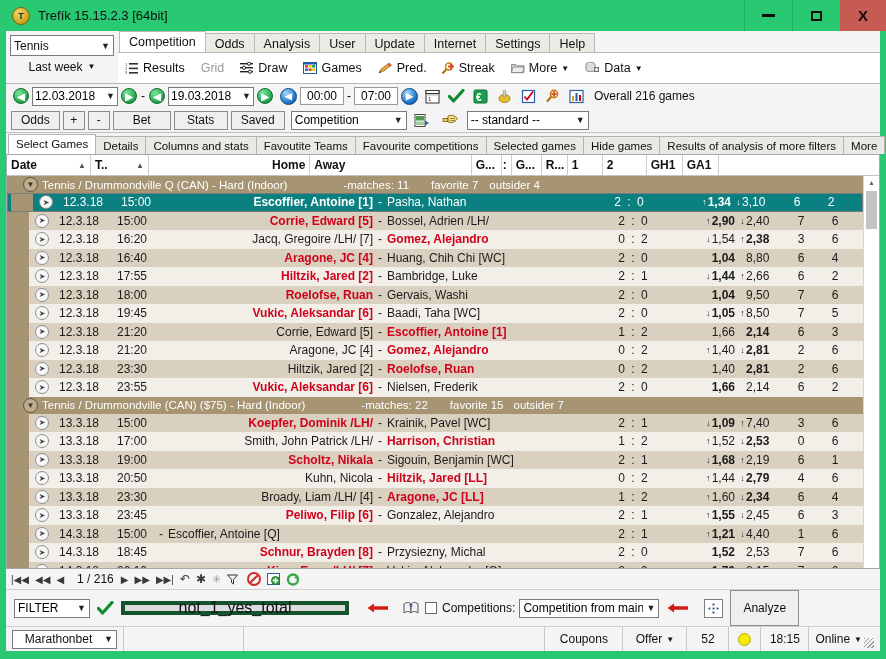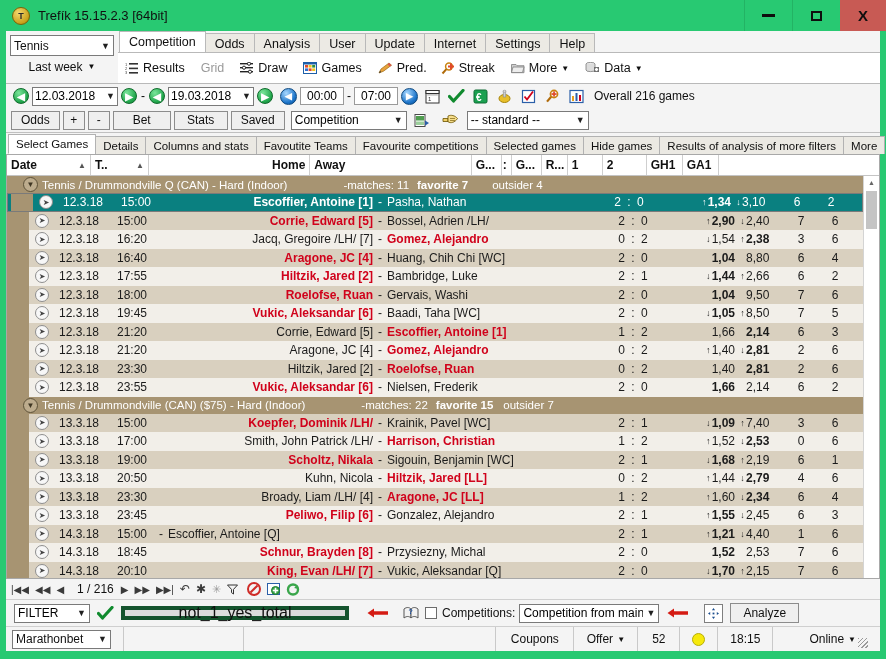--- a/index.html
+++ b/index.html
@@ -91,21 +91,21 @@
   .hc{border-right:1px solid #cfcfcf;display:flex;align-items:center;font-size:12px;font-weight:bold;color:#101010;
      padding:0 4px;box-sizing:border-box;white-space:nowrap;overflow:hidden;}
   .hc .sortar{margin-left:auto;font-size:8px;color:#555;}
   .rows{flex:1;overflow:hidden;position:relative;display:flex;}
   .rowscol{flex:1;display:flex;flex-direction:column;}
   .grp{height:17px;display:flex;align-items:center;background:#a79472;color:#fff;font-size:11.5px;flex:0 0 17px;}
   .grp .exp{width:13px;height:13px;border-radius:50%;border:1px solid #5e5239;margin:0 4px 0 16px;
     display:inline-flex;align-items:center;justify-content:center;font-size:8px;background:#bdac8d;color:#3e3522;}
   .grp .gname{}
   .grp .gm{margin-left:56px;}
-  .grp .gf{margin-left:8px;font-weight:bold;}
+  .grp .gf{margin-left:22px;}
   .r{height:18.5px;display:flex;align-items:center;font-size:12px;color:#1b1b1b;flex:0 0 18.5px;box-sizing:border-box;}
   .r.odd{background:#f2efe9;}
   .r.even{background:#d9d0bf;}
   .r.sel{background:#0a8080;color:#fff;}
   .gutter{width:22px;flex:0 0 22px;background:#a79472;height:100%;}
   .cell{box-sizing:border-box;padding:0 4px;white-space:nowrap;overflow:hidden;display:flex;align-items:center;}
   .c-arrow{width:26px;flex:0 0 26px;justify-content:center;}
   .arrbtn{width:14px;height:14px;border-radius:50%;border:1px solid #8e8e8e;background:#f7f7f7;
     display:inline-flex;align-items:center;justify-content:center;font-size:8px;color:#444;box-sizing:border-box;}
   .c-date{width:58px;flex:0 0 58px;}
@@ -153,37 +153,37 @@
   .fbox{flex:0 0 228px;height:14px;background:#dcdcdc;border:4px solid #14532d;display:flex;align-items:center;
     justify-content:center;font-size:16px;color:#101010;box-sizing:border-box;margin-right:10px;}
   .redarrow{display:inline-flex;align-items:center;margin:0 8px;}
   .bookicon{margin:0 6px;display:inline-flex;align-items:center;font-size:13px;}
   .cbx{width:12px;height:12px;border:1px solid #6c6c6c;background:#fff;display:inline-block;margin-right:5px;box-sizing:border-box;}
   .clabel{font-size:12px;color:#101010;margin-right:4px;}
   .ccombo{width:140px;height:19px;border:1px solid #7a7a7a;background:#fff;display:flex;align-items:center;
     padding:0 3px;box-sizing:border-box;font-size:12px;}
   .sqbtn{width:19px;height:19px;border:1px solid #7f7f7f;background:#fff;display:inline-flex;align-items:center;
     justify-content:center;margin:0 7px;box-sizing:border-box;font-size:10px;color:#1d4f8f;}
-  .analyze{height:20px;padding:0 12px;border:1px solid #8c8c8c;background:#efefef;display:inline-flex;
+  .analyze{height:36px;padding:0 12px;border:1px solid #8c8c8c;background:#efefef;display:inline-flex;
     align-items:center;justify-content:center;font-size:12px;color:#101010;box-sizing:border-box;}
 
   
   .statusbar{flex:0 0 24px;margin:0 6px 0 6px;background:#f4f4f4;display:flex;align-items:stretch;font-size:12px;color:#101010;}
-  .scell{display:flex;align-items:center;justify-content:center;border-right:1px solid #c9c9c9;box-sizing:border-box;padding:0 12px;}
+  .scell{display:flex;align-items:center;justify-content:center;border-right:1px solid #c9c9c9;box-sizing:border-box;padding:0 6px;text-align:center;}
   .sb-combo{flex:0 0 118px;justify-content:flex-start;padding-left:6px;}
   .sb-combo .sel2{width:100%;height:19px;border:1px solid #7a7a7a;background:#fff;display:flex;align-items:center;
      padding:0 3px;box-sizing:border-box;}
   .sb-blank1{flex:0 0 120px;}
   .sb-blank2{flex:1;}
   .sb-coupons{flex:0 0 78px;}
   .sb-offer{flex:0 0 64px;}
   .sb-num{flex:0 0 42px;}
   .sb-dot{flex:0 0 32px;}
   .sb-time{flex:0 0 48px;}
-  .sb-online{flex:0 0 70px;border-right:none;margin-left:24px;}
+  .sb-online{flex:0 0 70px;border-right:none;}
   .ydot{width:13px;height:13px;border-radius:50%;background:#f6e90b;border:1px solid #b7ad07;box-sizing:border-box;}
   .grip{width:10px;height:10px;margin-left:2px;align-self:flex-end;margin-bottom:3px;
      background:repeating-linear-gradient(135deg,#9a9a9a 0 1px,transparent 1px 3px);}
   .botedge{flex:0 0 8px;background:#28c972;}
   svg{display:block;}
 </style>
 </head>
 <body>
 
 <div class="app">
@@ -514,21 +514,21 @@
       </div>
       <div class="hc" style="flex:1;border-right:none"></div>
     </div>
     <div class="rows">
       <div class="rowscol" id="rowscol">
           <div class="grp">
             <span class="exp">▼</span>
             <span class="gname">Tennis / Drummondville Q (CAN)  - Hard (Indoor)</span>
             <span class="gm">-matches: 11</span>
             <span class="gf">favorite 7</span>
-            <span style="margin-left:24px">outsider 4</span>
+            <span style="margin-left:11px">outsider 4</span>
           </div>
           <div class="r sel">
             <div class="gutter"></div>
             <div class="cell c-arrow">
               <span class="arrbtn">➤</span>
             </div>
             <div class="cell c-date">12.3.18</div>
             <div class="cell c-time">15:00</div>
             <div class="cell c-home">
               <span class="fav">Escoffier, Antoine [1]</span>

